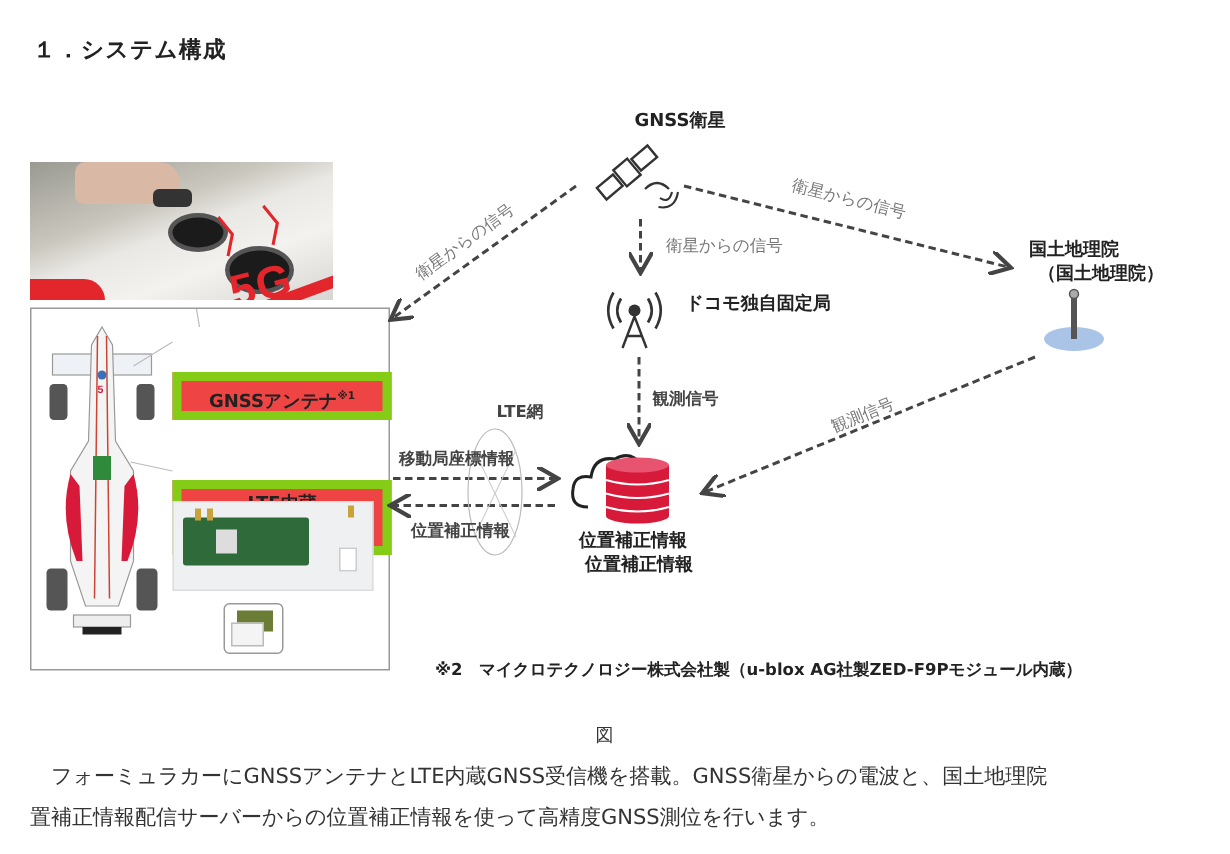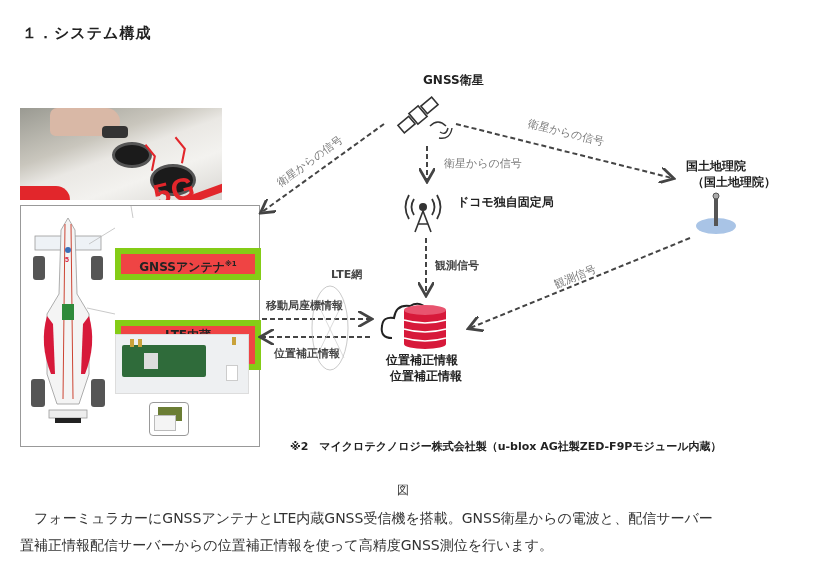--- a/index.html
+++ b/index.html
@@ -160,15 +160,15 @@
 <div class="abs lbl-bold" style="left:386px;top:352px;">位置補正情報</div>
 <div class="abs lbl-bold" style="left:390px;top:368px;">位置補正情報</div>
 
 <div class="notes">
   <div>※2　マイクロテクノロジー株式会社製（u-blox AG社製ZED-F9Pモジュール内蔵）</div>
 </div>
 
 <div class="fig">図</div>
 
 <div class="para">
-  <div class="p1">フォーミュラカーにGNSSアンテナとLTE内蔵GNSS受信機を搭載。GNSS衛星からの電波と、配信サーバー</div>
+  <div class="p1">フォーミュラカーにGNSSアンテナとLTE内蔵GNSS受信機を搭載。GNSS衛星からの電波と、国土地理院</div>
   <div>置補正情報配信サーバーからの位置補正情報を使って高精度GNSS測位を行います。</div>
 </div>
 
 </body></html>

